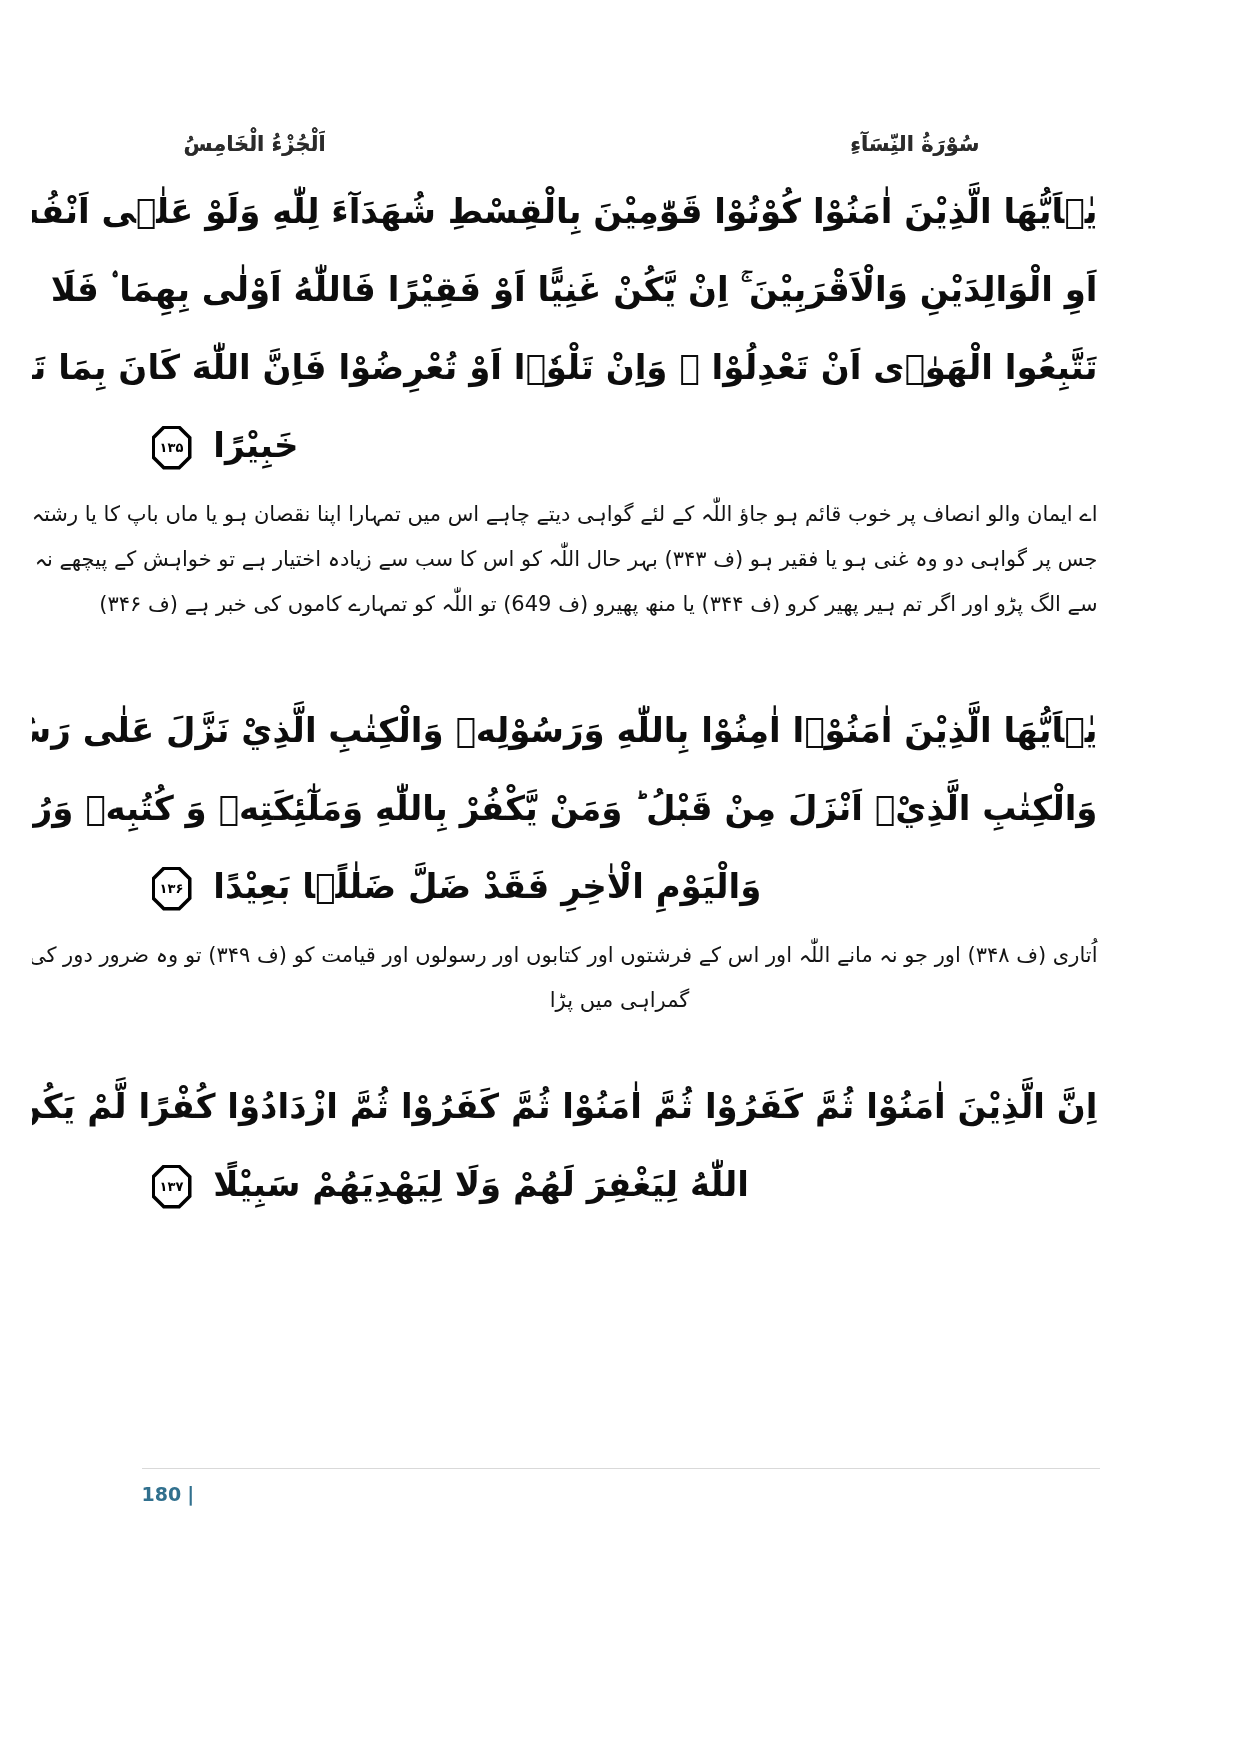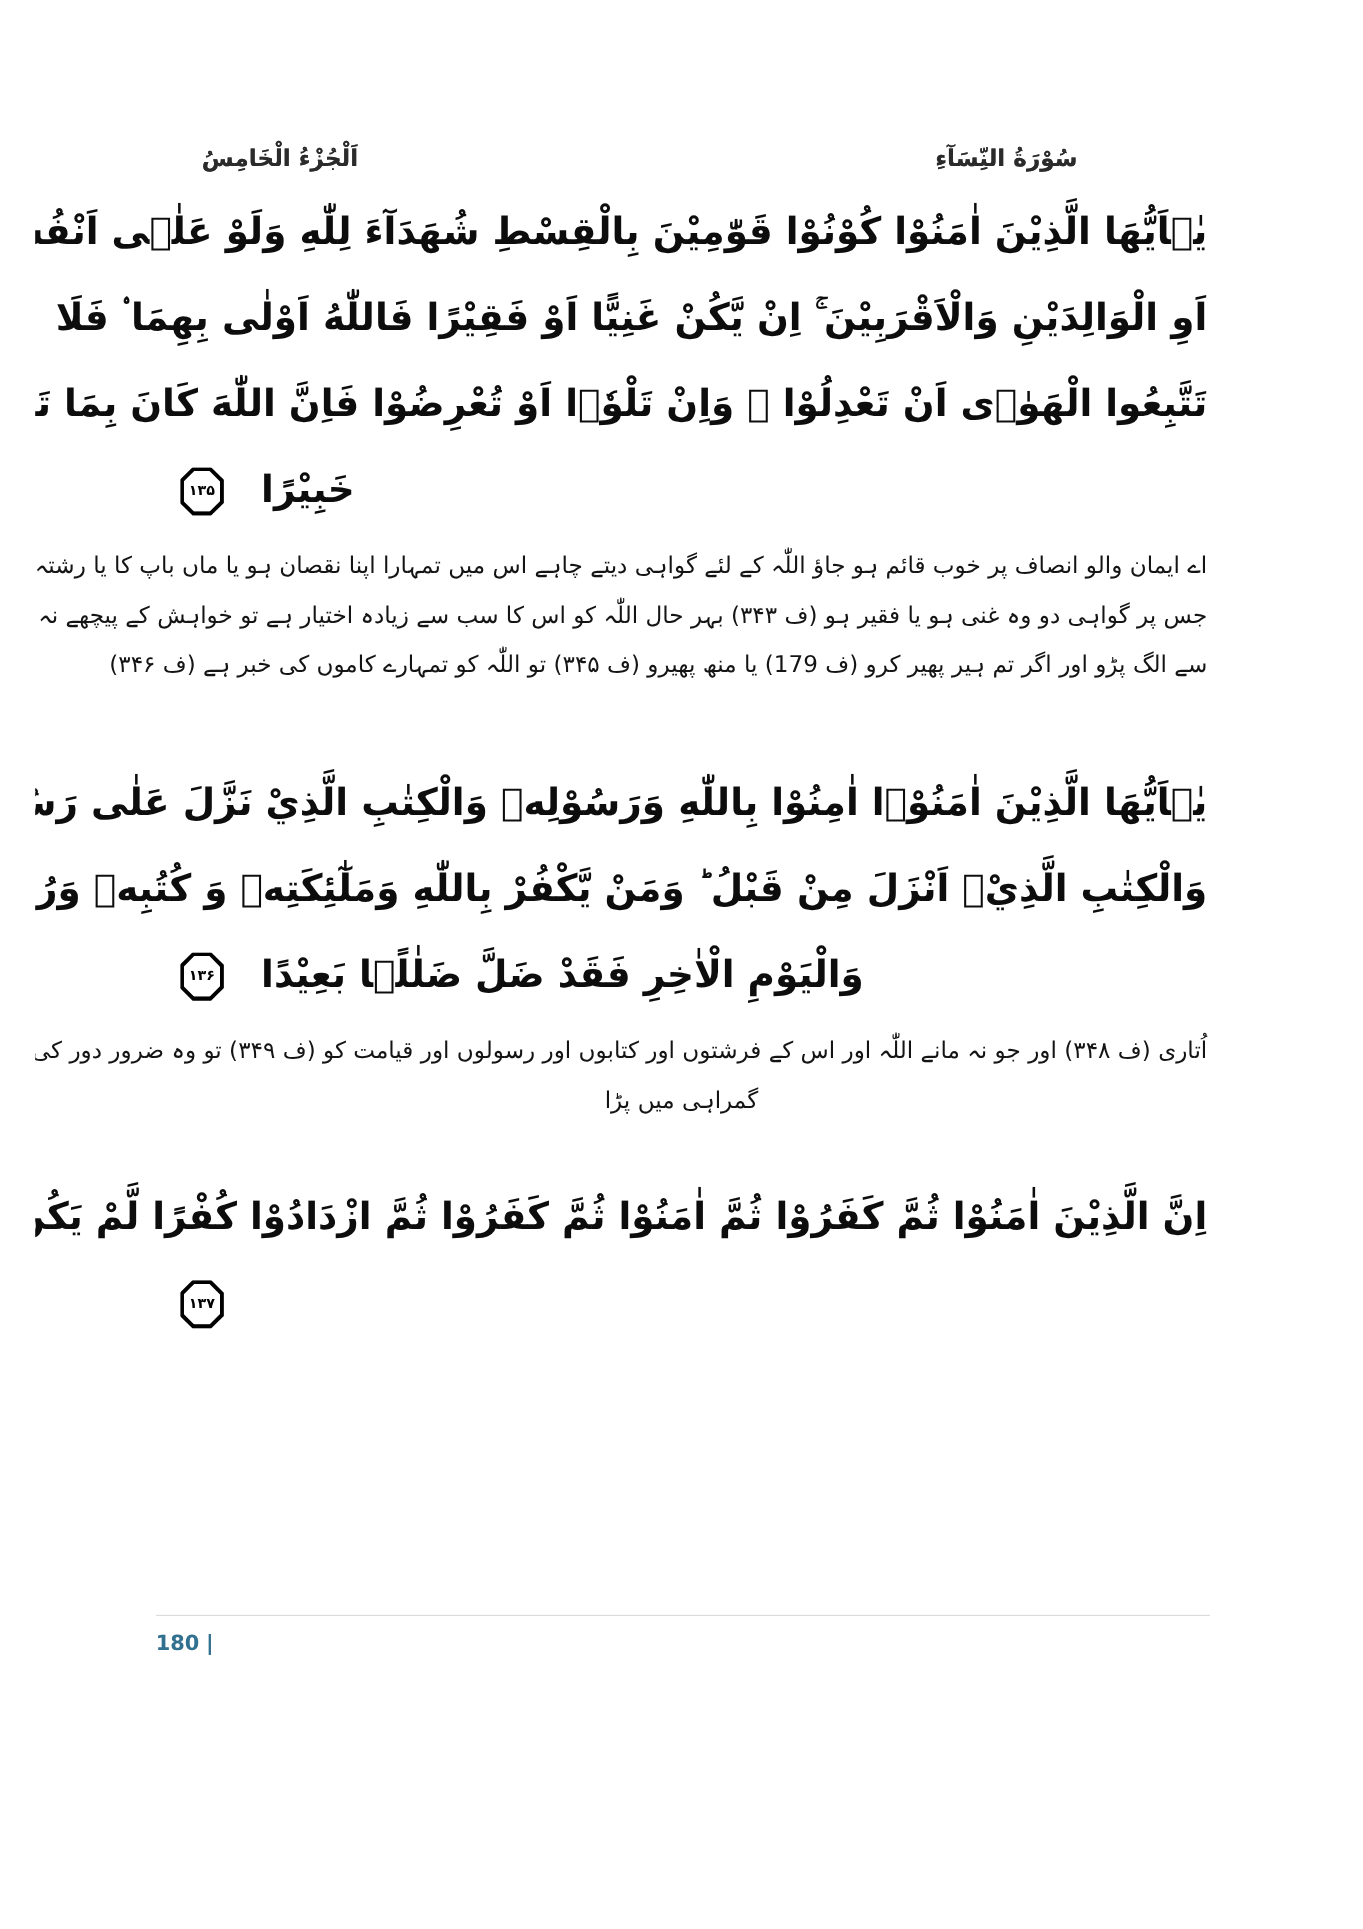--- a/index.html
+++ b/index.html
@@ -55,21 +55,21 @@
   
   .ayah-marker {
     display: inline-flex;
     width: 40px;
     height: 44px;
     background: #000;
     clip-path: polygon(29% 0, 71% 0, 100% 26%, 100% 74%, 71% 100%, 29% 100%, 0 74%, 0 26%);
     align-items: center;
     justify-content: center;
     vertical-align: middle;
-    margin: 0 22px;
+    margin: 0 10px;
   }
   .ayah-marker-inner {
     width: 33px;
     height: 37px;
     background: #fff;
     clip-path: polygon(29% 0, 71% 0, 100% 26%, 100% 74%, 71% 100%, 29% 100%, 0 74%, 0 26%);
     display: flex;
     align-items: center;
     justify-content: center;
   }
@@ -136,21 +136,21 @@
         <span class="ayah-marker">
           <span class="ayah-marker-inner">
             <span class="ayah-num">۱۳۵</span>
           </span>
         </span>
       </div>
     </div>
     <div class="urdu-block">
       <div class="urdu-line">اے ایمان والو انصاف پر خوب قائم ہو جاؤ اللّٰہ کے لئے گواہی دیتے چاہے اس میں تمہارا اپنا نقصان ہو یا ماں باپ کا یا رشتہ داروں کا</div>
       <div class="urdu-line">جس پر گواہی دو وہ غنی ہو یا فقیر ہو (ف ۳۴۳) بہر حال اللّٰہ کو اس کا سب سے زیادہ اختیار ہے تو خواہش کے پیچھے نہ جاؤ کہ حق</div>
-      <div class="urdu-line">سے الگ پڑو اور اگر تم ہیر پھیر کرو (ف 179) یا منھ پھیرو (ف ۳۴۵) تو اللّٰہ کو تمہارے کاموں کی خبر ہے (ف ۳۴۶)</div>
+      <div class="urdu-line">سے الگ پڑو اور اگر تم ہیر پھیر کرو (ف ۳۴۴) یا منھ پھیرو (ف 649) تو اللّٰہ کو تمہارے کاموں کی خبر ہے (ف ۳۴۶)</div>
     </div>
 
     <div class="arabic-block block-2">
       <div class="arabic-line">يٰۤاَيُّهَا الَّذِيْنَ اٰمَنُوْۤا اٰمِنُوْا بِاللّٰهِ وَرَسُوْلِهٖ وَالْكِتٰبِ الَّذِيْ نَزَّلَ عَلٰى رَسُوْلِهٖ</div>
       <div class="arabic-line">وَالْكِتٰبِ الَّذِيْۤ اَنْزَلَ مِنْ قَبْلُ ؕ وَمَنْ يَّكْفُرْ بِاللّٰهِ وَمَلٰٓئِكَتِهٖ وَ كُتُبِهٖ وَرُسُلِهٖ</div>
       <div class="arabic-line">
         <span>وَالْيَوْمِ الْاٰخِرِ فَقَدْ ضَلَّ ضَلٰلًۢا بَعِيْدًا</span>
         <span class="ayah-marker">
           <span class="ayah-marker-inner">
             <span class="ayah-num">۱۳۶</span>
@@ -159,20 +159,21 @@
       </div>
     </div>
     <div class="urdu-block">
       <div class="urdu-line">اُتاری (ف ۳۴۸) اور جو نہ مانے اللّٰہ اور اس کے فرشتوں اور کتابوں اور رسولوں اور قیامت کو (ف ۳۴۹) تو وہ ضرور دور کی</div>
       <div class="urdu-line">گمراہی میں پڑا</div>
     </div>
 
     <div class="arabic-block block-3">
       <div class="arabic-line">اِنَّ الَّذِيْنَ اٰمَنُوْا ثُمَّ كَفَرُوْا ثُمَّ اٰمَنُوْا ثُمَّ كَفَرُوْا ثُمَّ ازْدَادُوْا كُفْرًا لَّمْ يَكُنِ</div>
       <div class="arabic-line">
+        <span>اللّٰهُ لِيَغْفِرَ لَهُمْ وَلَا لِيَهْدِيَهُمْ سَبِيْلًا</span>
         <span class="ayah-marker">
           <span class="ayah-marker-inner">
             <span class="ayah-num">۱۳۷</span>
           </span>
         </span>
       </div>
     </div>
 
   </div>
 

